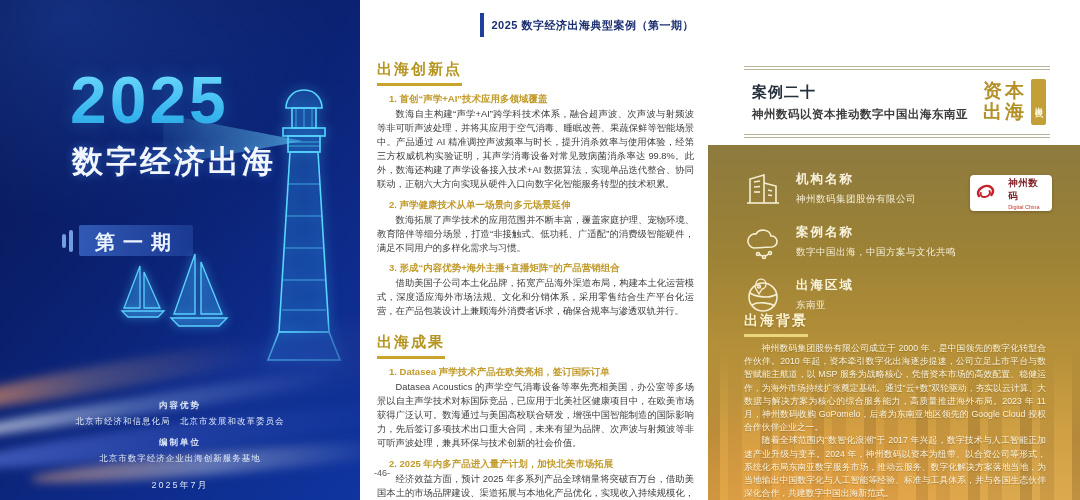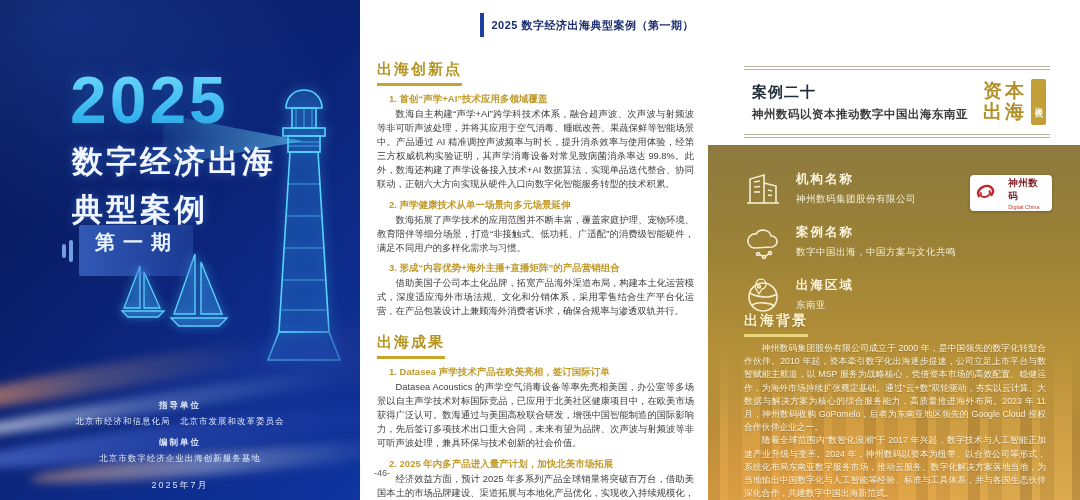--- a/index.html
+++ b/index.html
@@ -25,21 +25,21 @@
     text-shadow:0 0 18px rgba(60,180,255,.25); }
   .cover-title { position:absolute; left:72px; top:138px; color:#f2f7ff; font-weight:bold;
     font-size:31px; letter-spacing:3px; line-height:1.55;
     text-shadow:0 0 10px rgba(90,160,255,.45); }
   .issue-wrap { position:absolute; left:62px; top:225px; display:flex; align-items:center; }
   .issue-bars { display:flex; align-items:center; gap:3px; margin-right:6px; }
   .issue-bars i { display:block; width:4px; border-radius:2px; background:rgba(140,190,255,.8); }
   .issue-bars i:nth-child(1){height:14px;} .issue-bars i:nth-child(2){height:22px;}
   .issue-badge { background:linear-gradient(90deg,rgba(70,120,220,.65),rgba(70,120,220,.25));
     color:#eaf3ff; font-size:20px; font-weight:bold; letter-spacing:8px;
-    padding:4px 14px 20px 16px; border-radius:2px; }
+    padding:4px 14px 0 16px; border-radius:2px; }
   .beam { position:absolute; left:163px; top:114px; width:140px; height:52px;
     clip-path:polygon(100% 52%, 0 0, 0 100%);
     background:linear-gradient(90deg, rgba(110,215,255,.08), rgba(110,215,255,.5) 85%);
     filter:blur(1px); }
   .lighthouse { position:absolute; left:252px; top:88px; filter:drop-shadow(0 0 6px rgba(70,200,255,.7)); }
   .boat1 { position:absolute; left:120px; top:258px; filter:drop-shadow(0 0 4px rgba(70,200,255,.8)); }
   .boat2 { position:absolute; left:168px; top:248px; filter:drop-shadow(0 0 5px rgba(70,200,255,.8)); }
   .trails { position:absolute; left:0; bottom:0; width:360px; height:200px; overflow:hidden; }
   .streak { position:absolute; border-radius:50%; filter:blur(5px); }
   .s1 { left:-80px; top:60px; width:420px; height:26px; transform:rotate(-10deg);
@@ -160,31 +160,30 @@
     <div class="trails">
       <div class="streak s5"></div>
         <div class="streak s1"></div>
         <div class="streak s2"></div>
       <div class="streak s3"></div>
         <div class="streak s4"></div>
     </div>
     <div class="cover-year">2025</div>
     <div class="cover-title">
       <div>数字经济出海</div>
-      <div>典型案例</div>
     </div>
     <div class="issue-wrap">
       <div class="issue-bars">
           <i></i>
           <i></i>
         </div>
       <div class="issue-badge">第一期</div>
     </div>
     <div class="cover-footer">
-      <div class="cf-label">指导单位</div>
+      <div class="cf-label">内容优势</div>
       <div class="cf-orgs">北京市经济和信息化局　北京市发展和改革委员会</div>
       <div class="cf-label">编制单位</div>
       <div class="cf-orgs">北京市数字经济企业出海创新服务基地</div>
       <div class="cf-date">2025年7月</div>
     </div>
   </div>
 
   <div class="page-mid">
     <div class="mid-header">
       <div class="vbar"></div>

